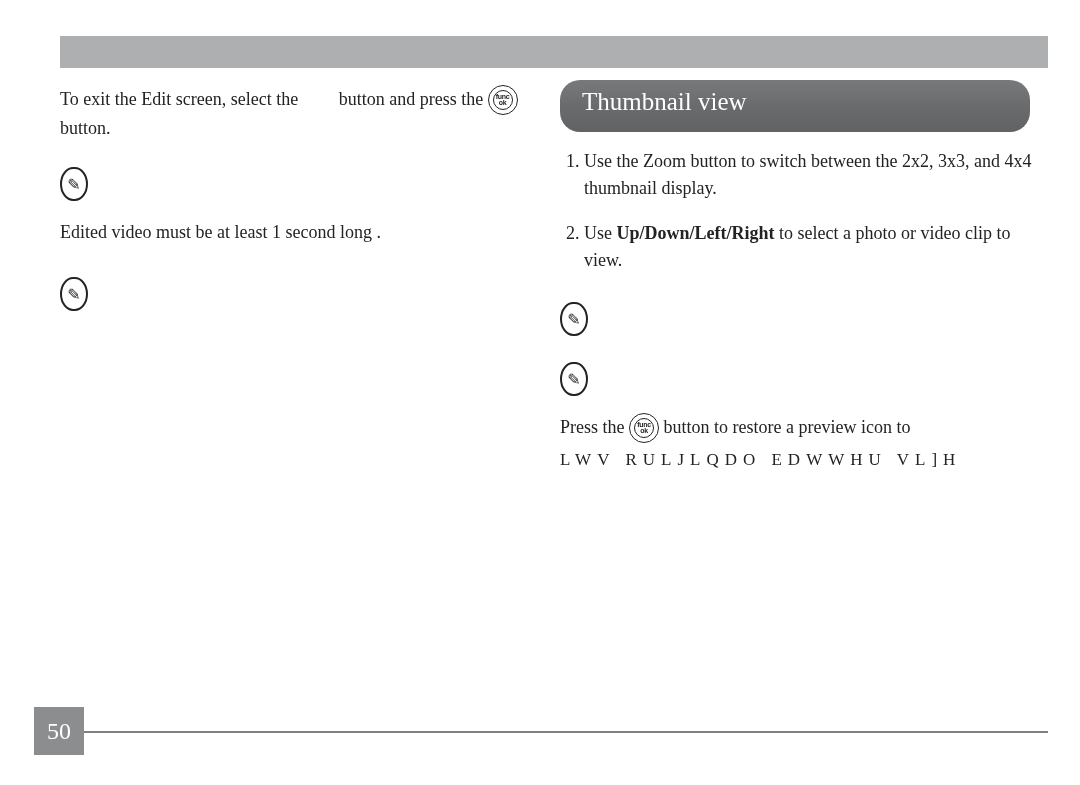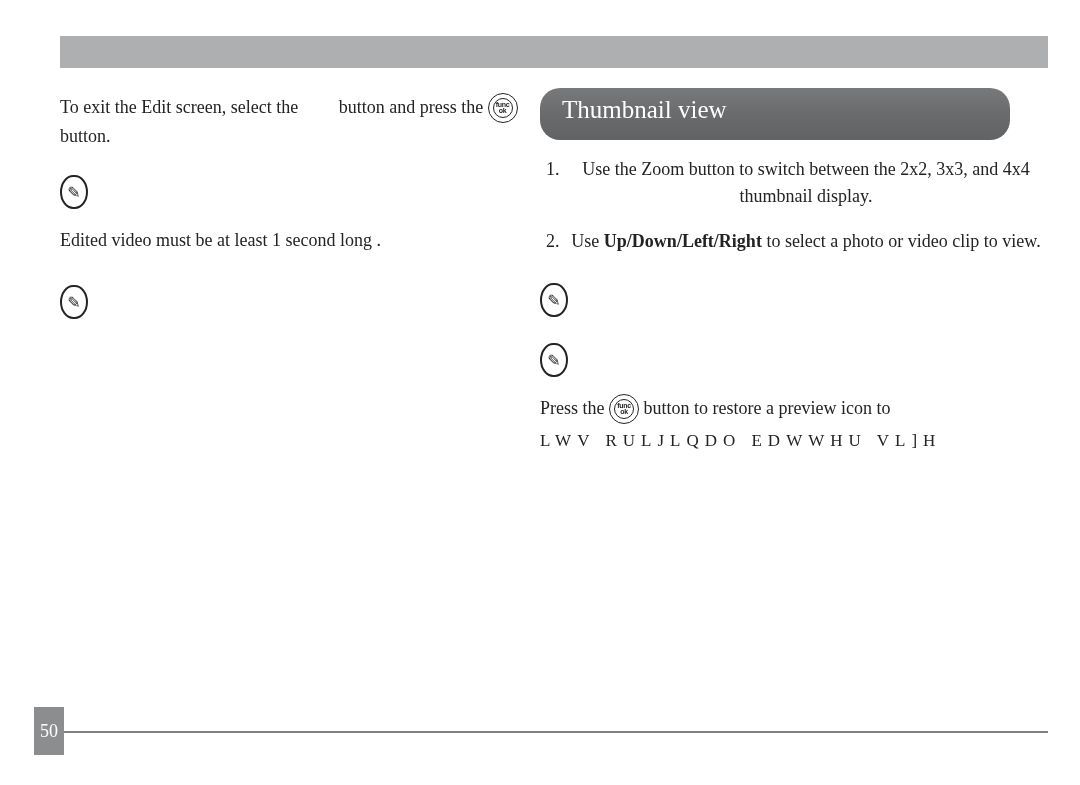--- a/index.html
+++ b/index.html
@@ -19,22 +19,21 @@
       top: 36px;
       height: 32px;
       background: #aeafb0;
     }
     .content {
       position: absolute;
       top: 80px;
       left: 60px;
       right: 32px;
       display: flex;
-      gap: 20px;
-      margin-top: 8px;
+      gap: 40px;
     }
     .col { flex: 1; }
     .col-left { max-width: 460px; }
     .exit-text { margin-top: 6px; line-height: 1.4; }
     .func-ok-icon {
       display: inline-flex;
       flex-direction: column;
       justify-content: center;
       align-items: center;
       width: 30px; height: 30px;
@@ -98,34 +97,34 @@
       vertical-align: middle;
       margin: 0 2px;
     }
     .thumb-icon::before, .thumb-icon::after {
       content: "";
       position: absolute;
       background: #fff;
     }
     .thumb-icon::before { left: 8px; top: 0; bottom: 0; width: 2px; }
     .thumb-icon::after  { top: 6px; left: 0; right: 0; height: 2px; }
-    ol.steps { margin-top: 16px; padding-left: 24px; text-align: center; }
+    ol.steps { margin-top: 16px; padding-left: 24px; }
     ol.steps li { margin-bottom: 18px; line-height: 1.5; }
     .bold { font-weight: 700; font-family: 'Georgia', serif; }
     .italic { font-style: italic; font-weight: 500; }
     .page-tab {
       position: absolute;
       left: 34px; bottom: 30px;
-      width: 30px; height: 48px;
+      width: 50px; height: 48px;
       background: #8c8d8f;
       color: #fff;
       display: flex;
       justify-content: center;
       align-items: center;
-      font-size: 18px;
+      font-size: 24px;
     }
     .page-rule {
       position: absolute;
       left: 60px; right: 32px;
       bottom: 52px;
       height: 2px;
       background: #7e8082;
     }
     .garbled-line { margin-top: 4px; letter-spacing: 6px; font-size: 17px; }
   </style>

